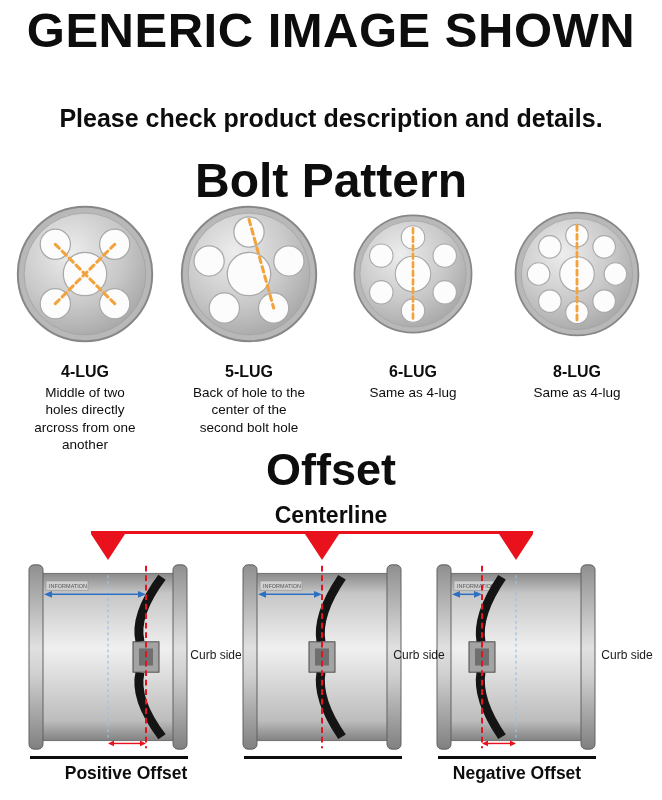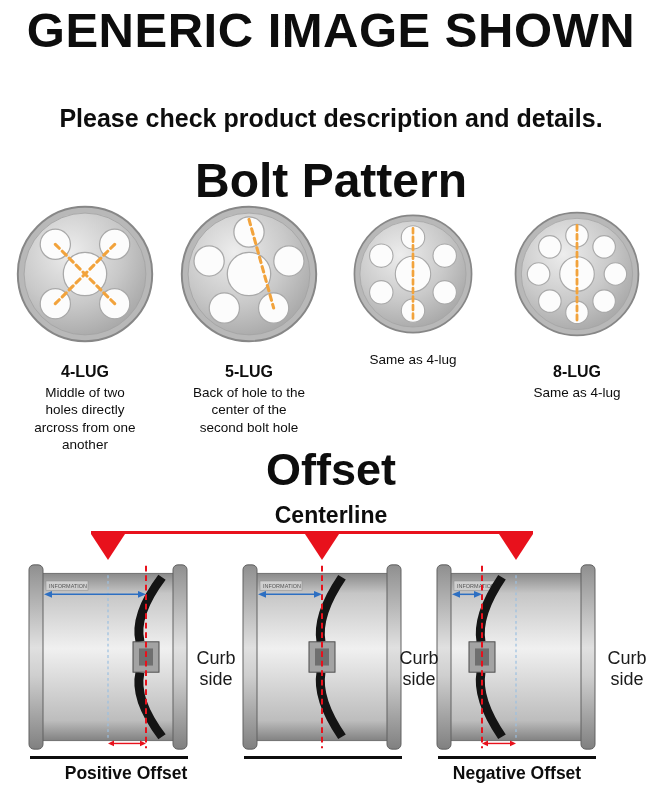--- a/index.html
+++ b/index.html
@@ -19,21 +19,21 @@
   .lug-label{margin-top:15px;font-size:16px;font-weight:700;}
   .lug-desc{margin:3px auto 0;font-size:13.5px;line-height:1.28;max-width:112px;}
   .offset-title{top:444px;font-size:45px;font-weight:800;}
   .centerline-label{top:502px;font-size:23px;font-weight:600;}
   .red-line{top:531px;left:91px;width:442px;height:3px;background:var(--accent-red,#e8111c);}
   .tri{width:0;height:0;border-left:17px solid transparent;border-right:17px solid transparent;
        border-top:26px solid var(--accent-red,#e8111c);top:534px;}
   .tri1{left:91px;} .tri2{left:305px;} .tri3{left:499px;}
   .xsec{top:562px;height:190px;width:160px;}
   .xsec1{left:28px;} .xsec2{left:242px;} .xsec3{left:436px;}
-  .curb{top:648px;width:60px;font-size:18px;text-align:center;color:#1a1a1a;}
+  .curb{top:648px;width:60px;font-size:12px;text-align:center;color:#1a1a1a;}
   .curb1{left:186px;} .curb2{left:389px;} .curb3{left:597px;}
   .ground{top:756px;width:158px;height:3px;background:#0d0d0d;}
   .g1{left:30px;} .g2{left:244px;} .g3{left:438px;}
   .offset-label{top:763px;width:180px;font-size:17.5px;font-weight:700;text-align:center;}
   .ol1{left:36px;} .ol2{left:233px;} .ol3{left:427px;}
 </style>
 </head>
 <body>
 
 <div id="page">
@@ -123,20 +123,21 @@
             <circle cx="50" cy="80" r="9.6"></circle>
               <circle cx="24" cy="65" r="9.6"></circle>
               <circle cx="24" cy="35" r="9.6"></circle>
           </g>
           <circle cx="50" cy="50" r="14.5" fill="#fcfcfc" stroke="#a9a9a9" stroke-width="0.9"></circle>
           <g stroke="#f2a33c" stroke-width="2.2" stroke-dasharray="4,3" stroke-linecap="round">
             <line x1="50" y1="12.5" x2="50" y2="87.5"></line>
           </g>
         </svg>
       </div>
+      <div class="lug-label">6-LUG</div>
       <div class="lug-desc">Same as 4-lug</div>
     </div>
 
     <div class="lug-col">
       <div class="lug-fig">
         <svg width="128" height="128" viewBox="0 0 100 100">
           <circle cx="50" cy="50" r="48" fill="#b8b8b8" stroke="#878787" stroke-width="1.4"></circle>
           <circle cx="50" cy="50" r="43.5" fill="url(#faceGrad)" stroke="#a3a3a3" stroke-width="0.6"></circle>
           <g fill="#fcfcfc" stroke="#a9a9a9" stroke-width="0.9">
             <circle cx="50" cy="20" r="8.8"></circle>

